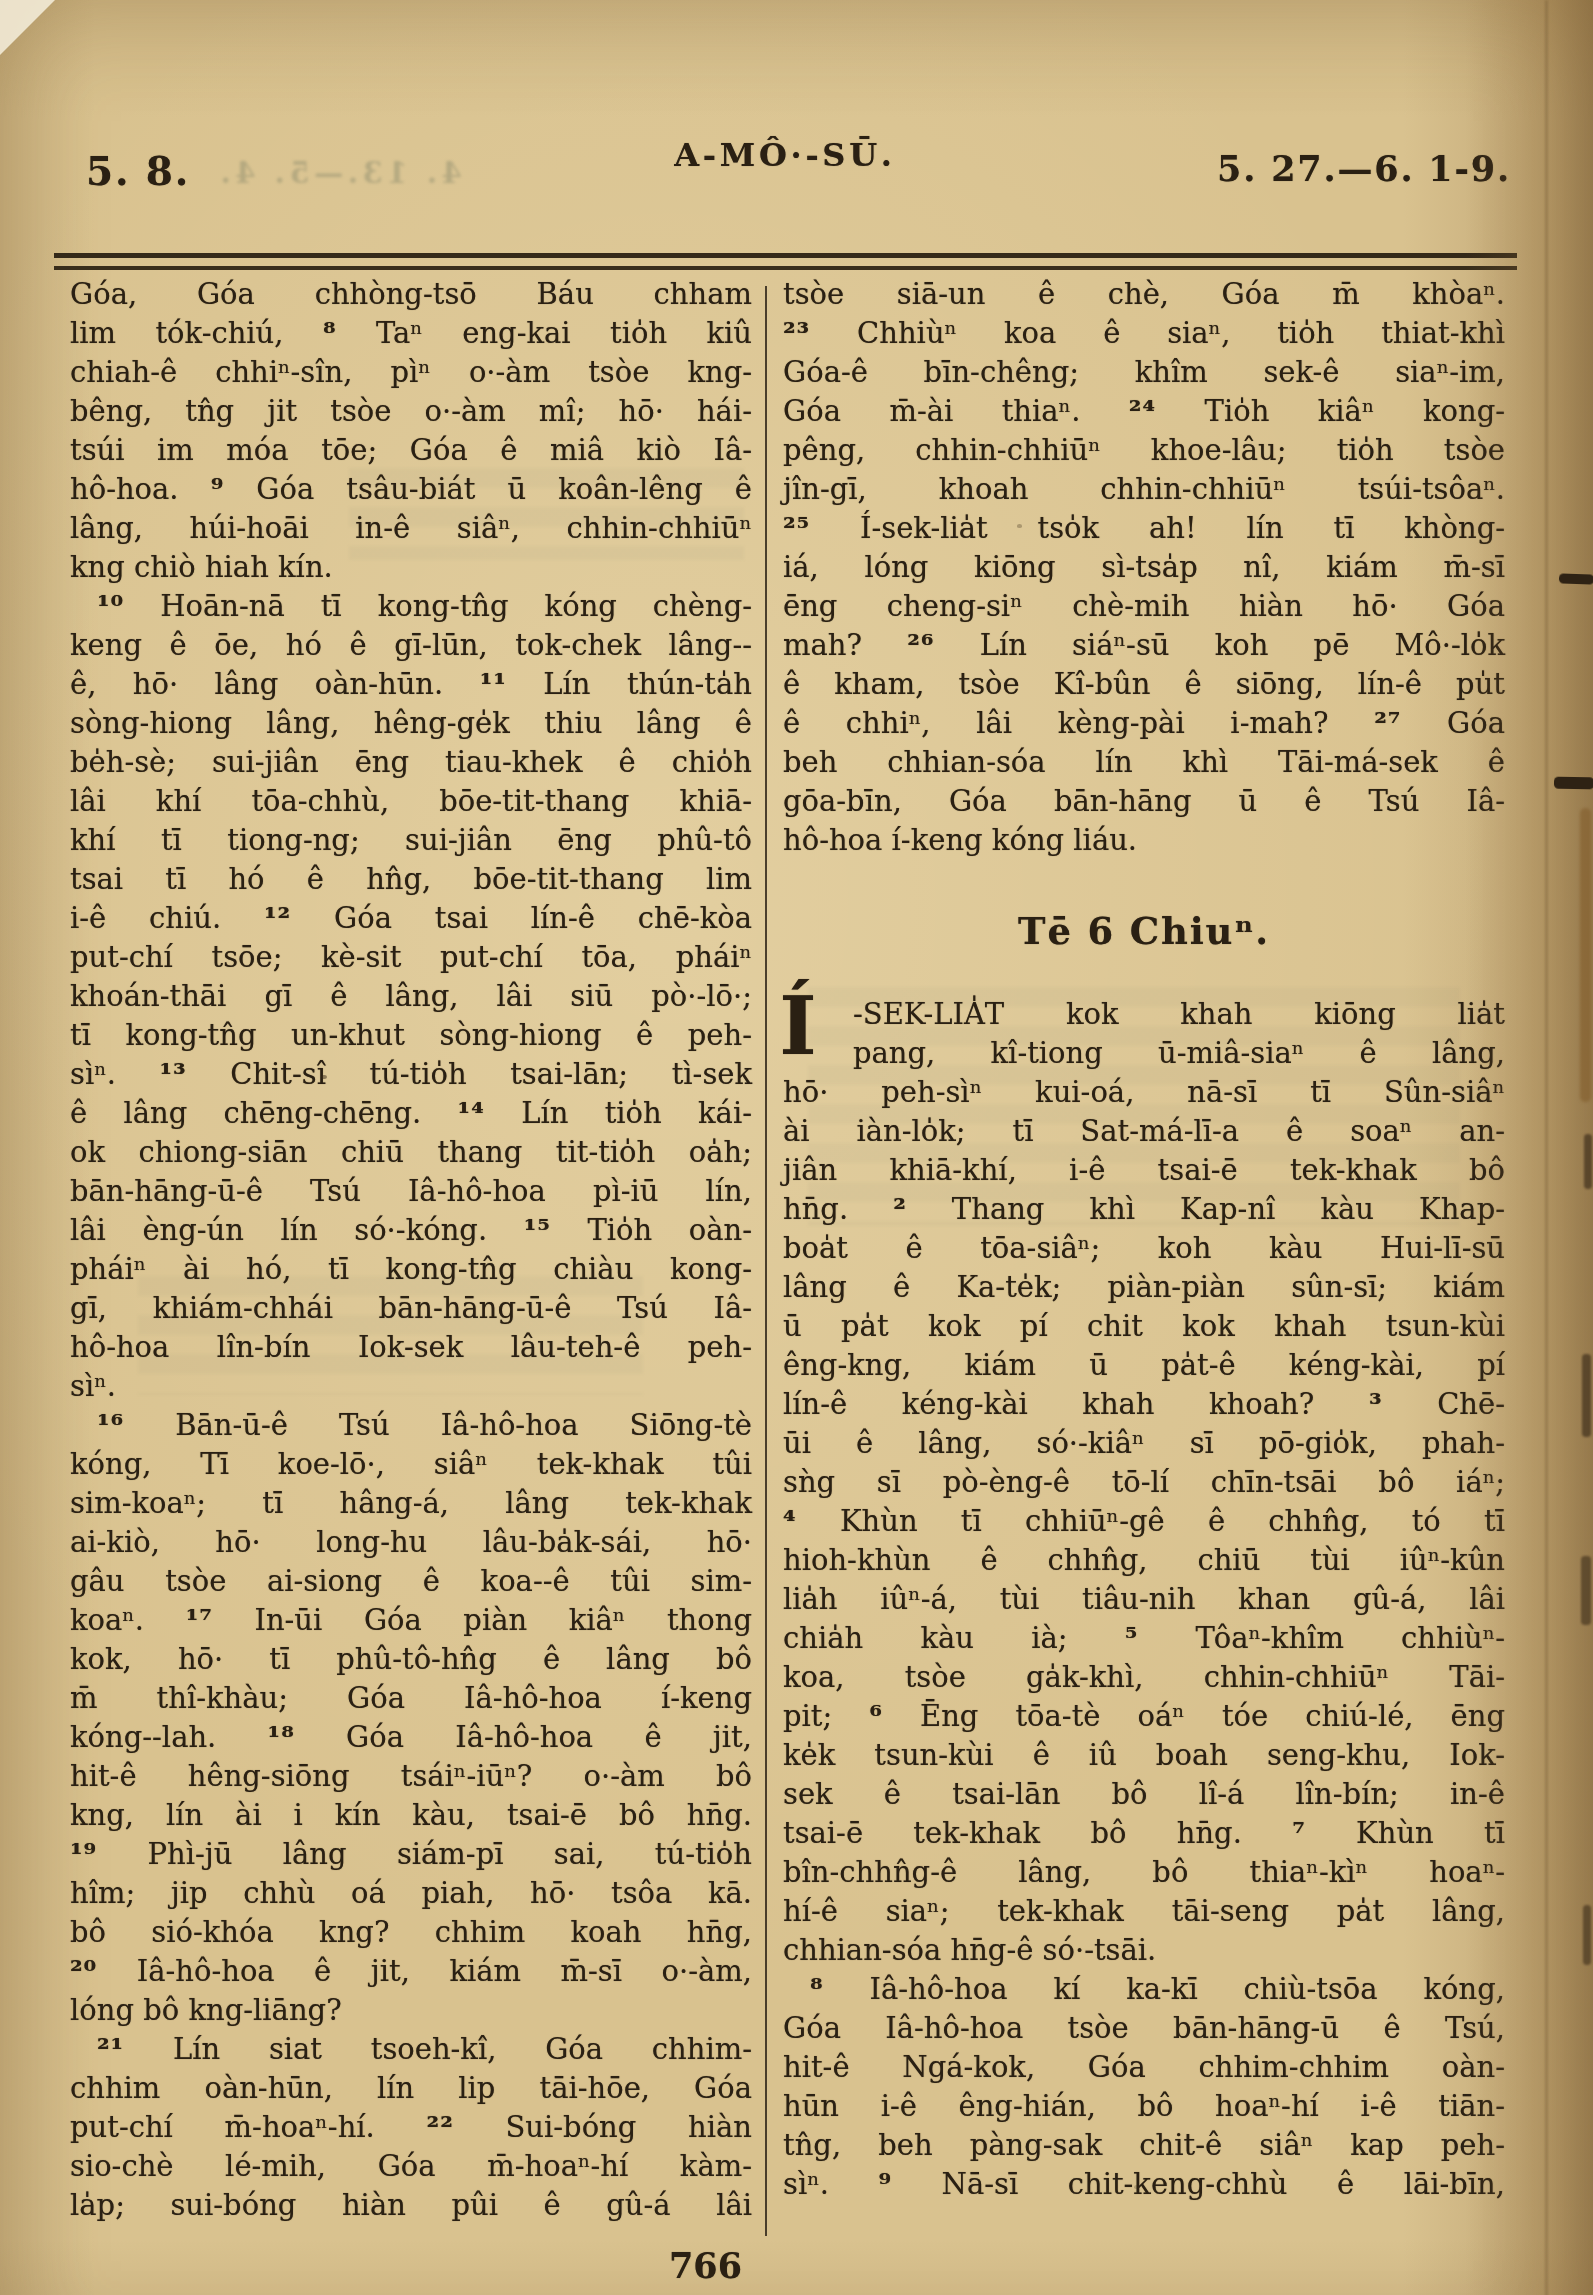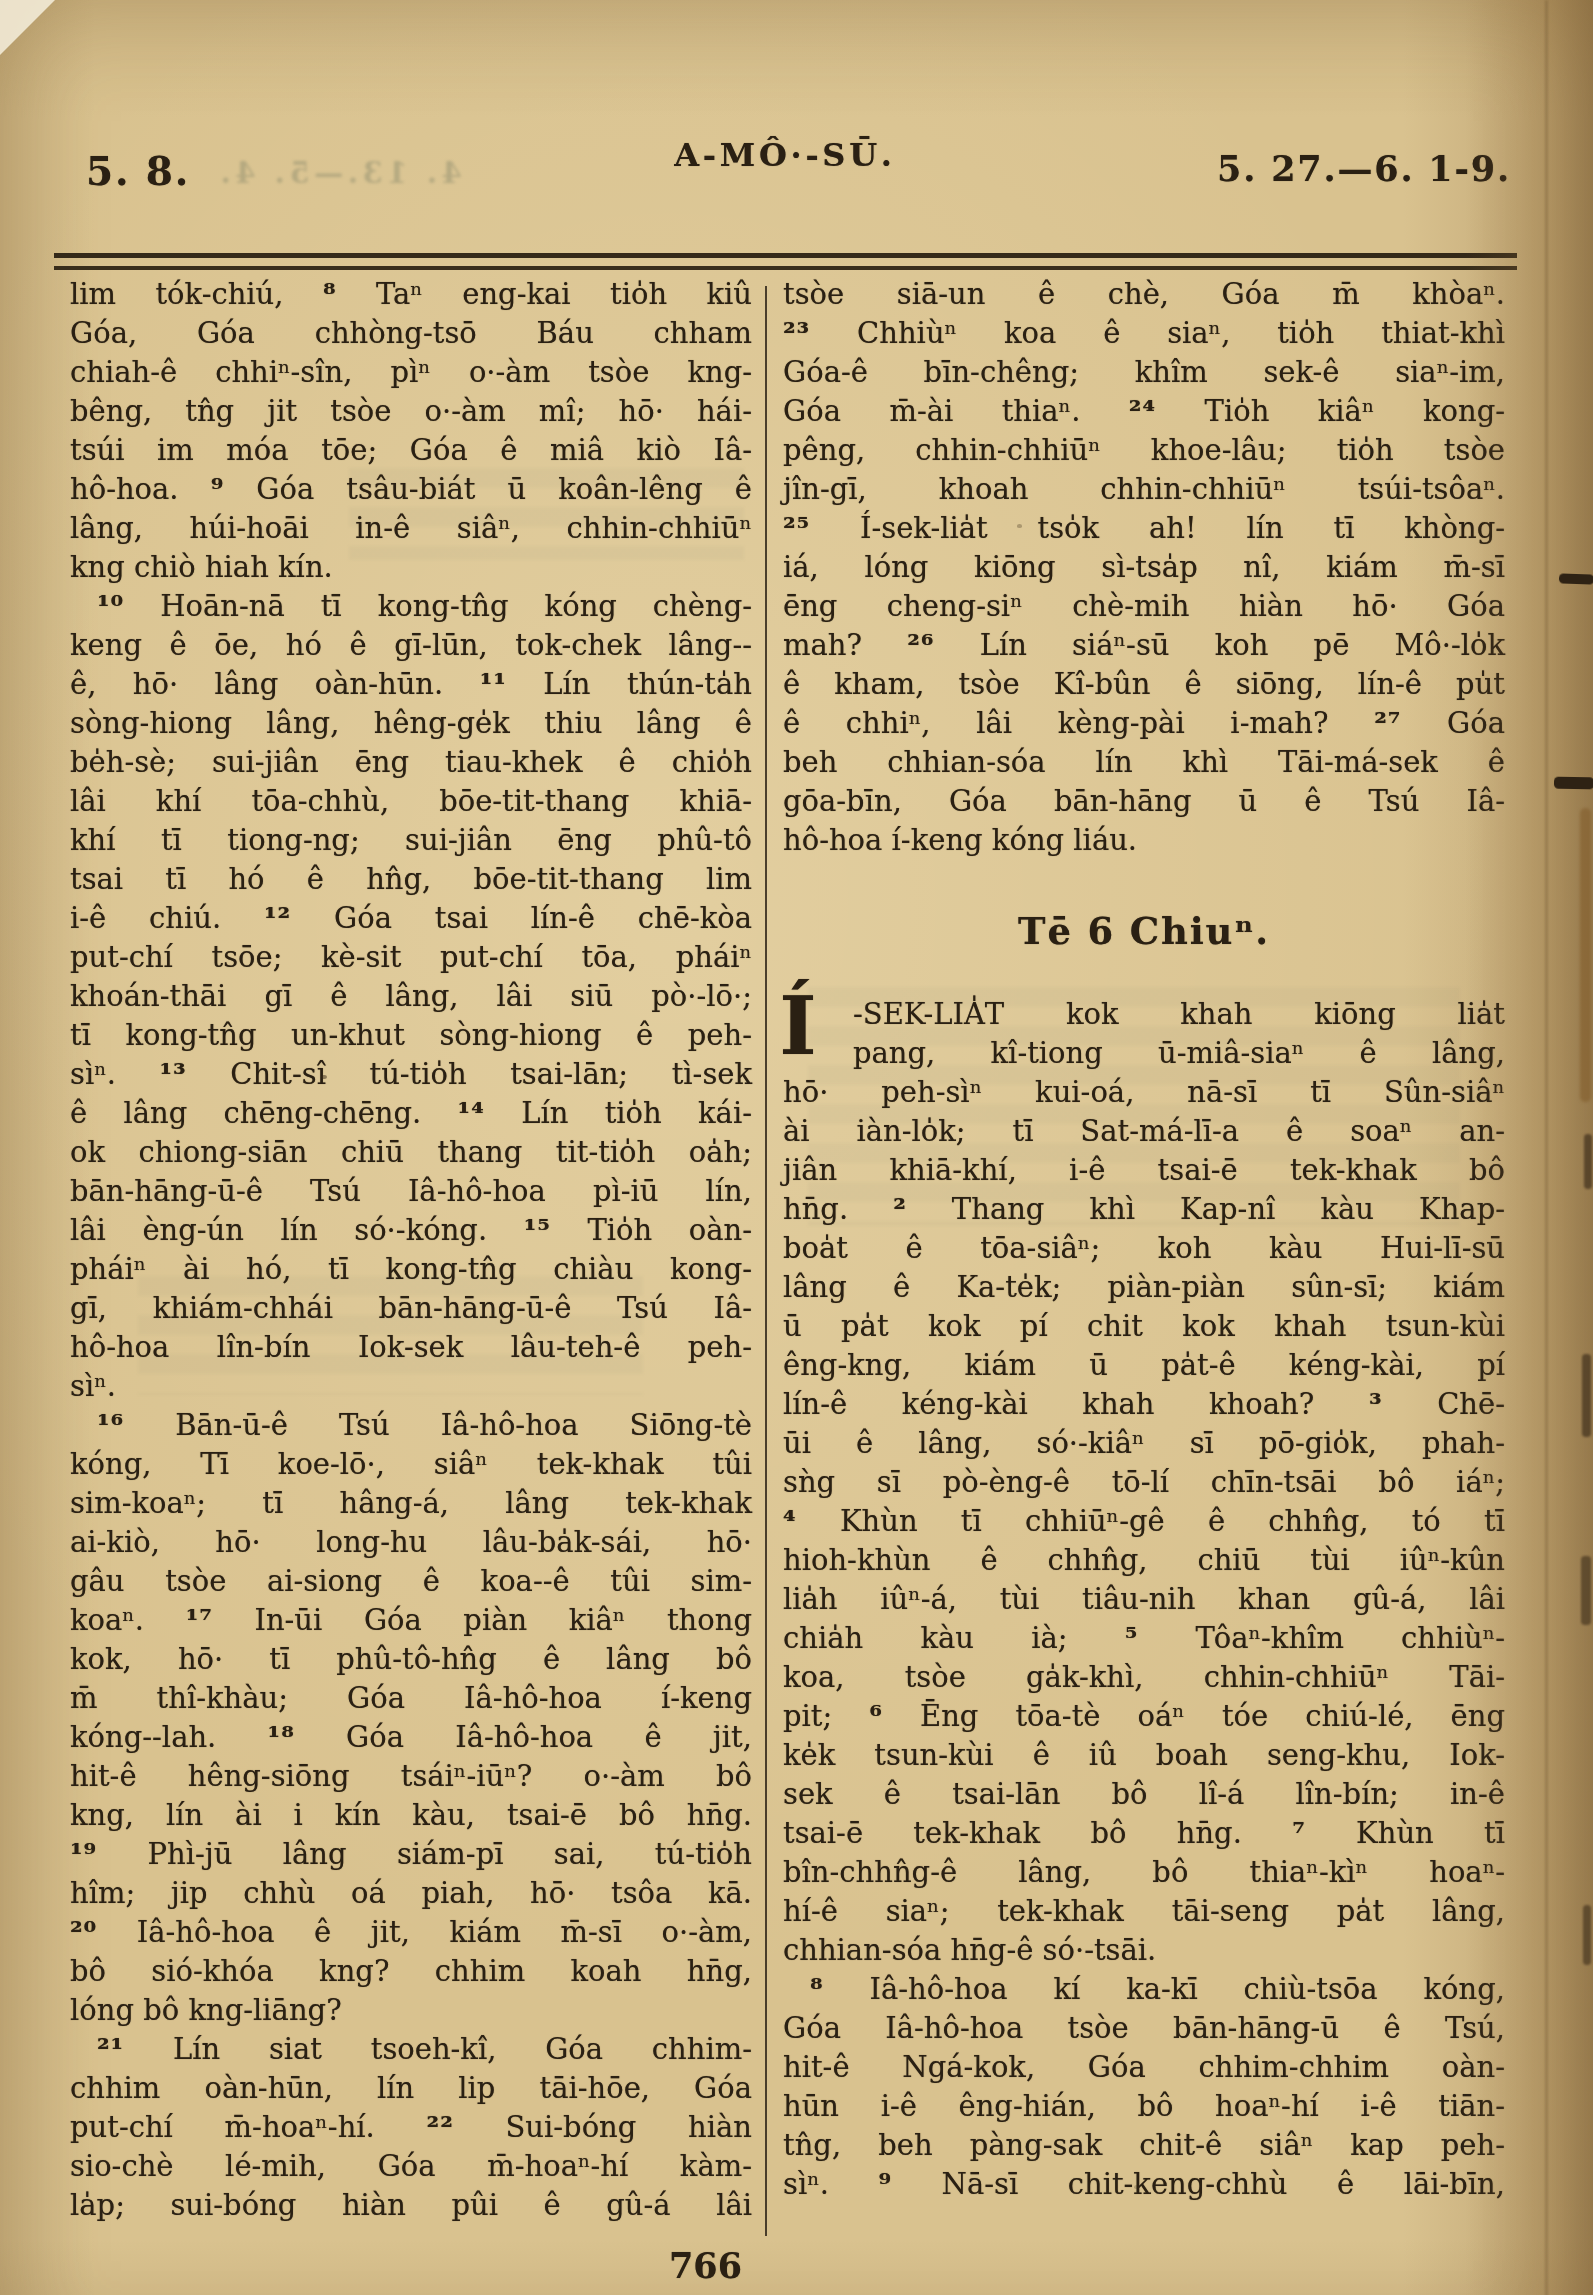--- a/index.html
+++ b/index.html
@@ -122,22 +122,22 @@
 
   <div class="rule"></div>
   <div class="vdiv"></div>
 
   <div class="ghost-smudge" style="left:349px;top:468px;width:395px;height:92px;"></div>
   <div class="ghost-smudge" style="left:808px;top:987px;width:652px;height:239px;"></div>
   <div class="ghost-smudge" style="left:138px;top:1276px;width:505px;height:119px;"></div>
 
   <div id="col-left" class="col">
       <div class="para">
+        <div class="pline">Góa, Góa chhòng-tsō Báu chham</div>
         <div class="pline">lim tók-chiú, <span class="vnum">⁸</span> Taⁿ eng-kai tio̍h kiû</div>
-        <div class="pline">Góa, Góa chhòng-tsō Báu chham</div>
         <div class="pline">chiah-ê chhiⁿ-sîn, pìⁿ o·-àm tsòe kng-</div>
         <div class="pline">bêng, tn̂g jit tsòe o·-àm mî; hō· hái-</div>
         <div class="pline">tsúi im móa tōe; Góa ê miâ kiò Iâ-</div>
         <div class="pline">hô-hoa. <span class="vnum">⁹</span> Góa tsâu-biát ū koân-lêng ê</div>
         <div class="pline">lâng, húi-hoāi in-ê siâⁿ, chhin-chhiūⁿ</div>
         <div class="pline end">kng chiò hiah kín.</div>
       </div>
       <div class="para indent">
         <div class="pline"><span class="vnum">¹⁰</span> Hoān-nā tī kong-tn̂g kóng chèng-</div>
         <div class="pline">keng ê ōe, hó ê gī-lūn, tok-chek lâng--</div>
@@ -168,22 +168,22 @@
         <div class="pline">ai-kiò, hō· long-hu lâu-ba̍k-sái, hō·</div>
         <div class="pline">gâu tsòe ai-siong ê koa--ê tûi sim-</div>
         <div class="pline">koaⁿ. <span class="vnum">¹⁷</span> In-ūi Góa piàn kiâⁿ thong</div>
         <div class="pline">kok, hō· tī phû-tô-hn̂g ê lâng bô</div>
         <div class="pline">m̄ thî-khàu; Góa Iâ-hô-hoa í-keng</div>
         <div class="pline">kóng--lah. <span class="vnum">¹⁸</span> Góa Iâ-hô-hoa ê jit,</div>
         <div class="pline">hit-ê hêng-siōng tsáiⁿ-iūⁿ? o·-àm bô</div>
         <div class="pline">kng, lín ài i kín kàu, tsai-ē bô hn̄g.</div>
         <div class="pline"><span class="vnum">¹⁹</span> Phì-jū lâng siám-pī sai, tú-tio̍h</div>
         <div class="pline">hîm; jip chhù oá piah, hō· tsôa kā.</div>
+        <div class="pline">bô sió-khóa kng? chhim koah hn̄g,</div>
         <div class="pline"><span class="vnum">²⁰</span> Iâ-hô-hoa ê jit, kiám m̄-sī o·-àm,</div>
-        <div class="pline">bô sió-khóa kng? chhim koah hn̄g,</div>
         <div class="pline end">lóng bô kng-liāng?</div>
       </div>
       <div class="para indent">
         <div class="pline"><span class="vnum">²¹</span> Lín siat tsoeh-kî, Góa chhim-</div>
         <div class="pline">chhim oàn-hūn, lín lip tāi-hōe, Góa</div>
         <div class="pline">put-chí m̄-hoaⁿ-hí. <span class="vnum">²²</span> Sui-bóng hiàn</div>
         <div class="pline">sio-chè lé-mih, Góa m̄-hoaⁿ-hí kàm-</div>
         <div class="pline">la̍p; sui-bóng hiàn pûi ê gû-á lâi</div>
       </div>
     </div>

